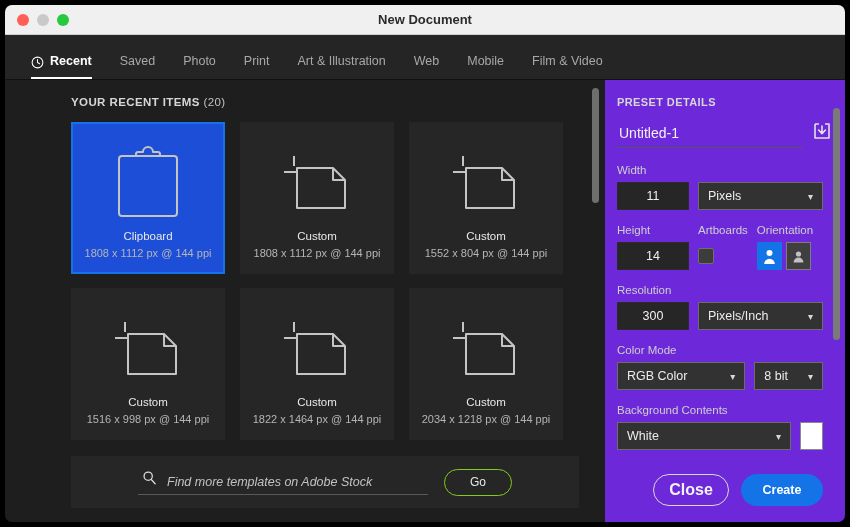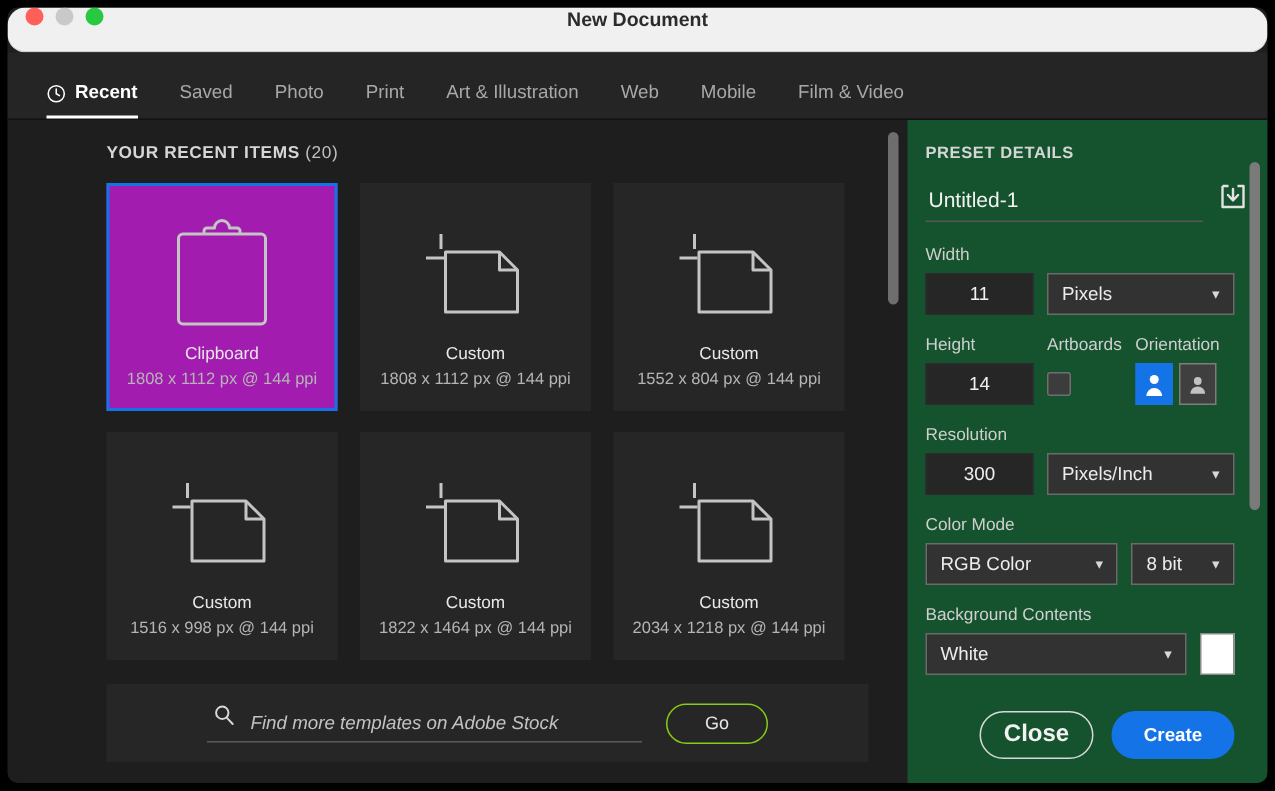--- a/index.html
+++ b/index.html
@@ -15,23 +15,22 @@
     background: #1e1e1e;
     border-radius: 7px;
     overflow: hidden;
     display: flex; flex-direction: column;
   }
   
   .titlebar {
     height: 30px; flex: 0 0 30px;
     background: #f0f0f0;
     position: relative;
-    display: flex; 
+    display: flex; align-items: center;
     border-bottom: 1px solid #d0d0d0;
-    border-radius: 12px;
   }
   .lights { display: flex; gap: 8px; padding-left: 12px; }
   .light { width: 12px; height: 12px; border-radius: 50%; }
   .l-close { background: #ff5f57; }
   .l-min   { background: #c9c9c9; }
   .l-max   { background: #28c840; }
   .win-title {
     position: absolute; left: 0; right: 0; text-align: center;
     font-size: 13px; color: #2b2b2b; font-weight: bold;
     pointer-events: none;
@@ -84,21 +83,21 @@
   }
   .card {
     height: 152px;
     background: #262626;
     border: 2px solid transparent;
     display: flex; flex-direction: column;
     align-items: center; justify-content: flex-start;
     cursor: pointer;
     padding-top: 20px;
   }
-  .card.selected { border-color: #1473e6; background: #a21caf; }
+  .card.selected { border-color: #1473e6; background: #1d4ed8; }
   .card-thumb { height: 78px; display: flex; align-items: center; justify-content: center; }
   .card-name { font-size: 11.5px; color: #e8e8e8; margin-top: 8px; }
   .card-dims { font-size: 11px; color: #b5b5b5; margin-top: 5px; }
   
   .stockbar {
     position: absolute; left: 26px; right: 26px; bottom: 14px;
     height: 52px; background: #262626;
     display: flex; align-items: center; justify-content: center; gap: 16px;
   }
   .stock-input-wrap {
@@ -121,21 +120,21 @@
     cursor: pointer;
   }
   
   .sb-left {
     position: absolute; right: 6px; top: 8px;
     width: 7px; height: 115px; border-radius: 4px;
     background: #6e6e6e;
   }
   
   .right {
-    flex: 1; background: #14532d;
+    flex: 1; background: #6d28d9;
     padding: 16px 22px 0 12px;
     position: relative;
     overflow: hidden;
   }
   .preset-label {
     font-size: 11px; color: #d6d6d6; font-weight: bold;
     letter-spacing: 0.4px; margin-bottom: 13px;
   }
   .name-row { display: flex; align-items: flex-end; gap: 10px; margin-bottom: 16px; }
   .name-input {

